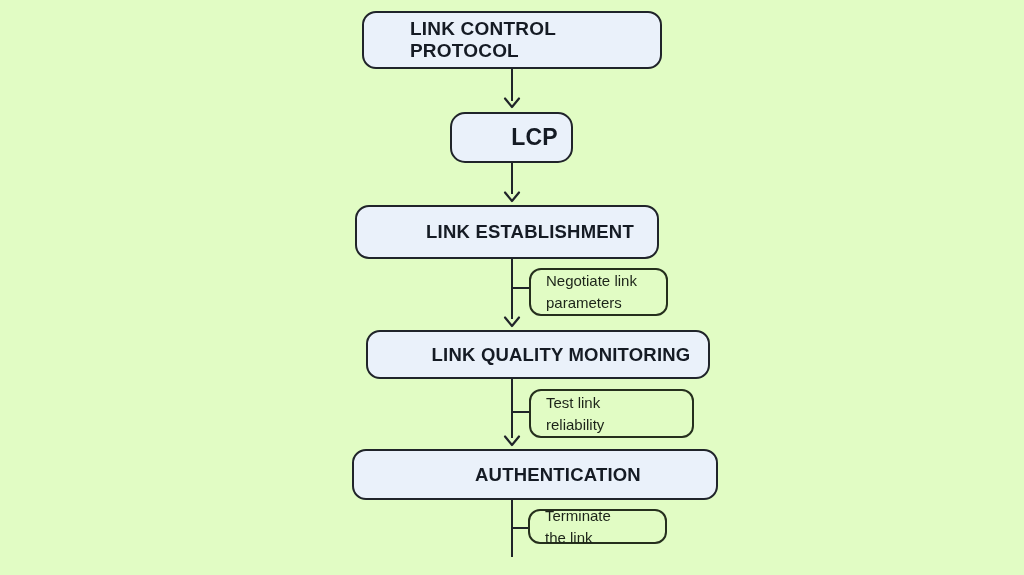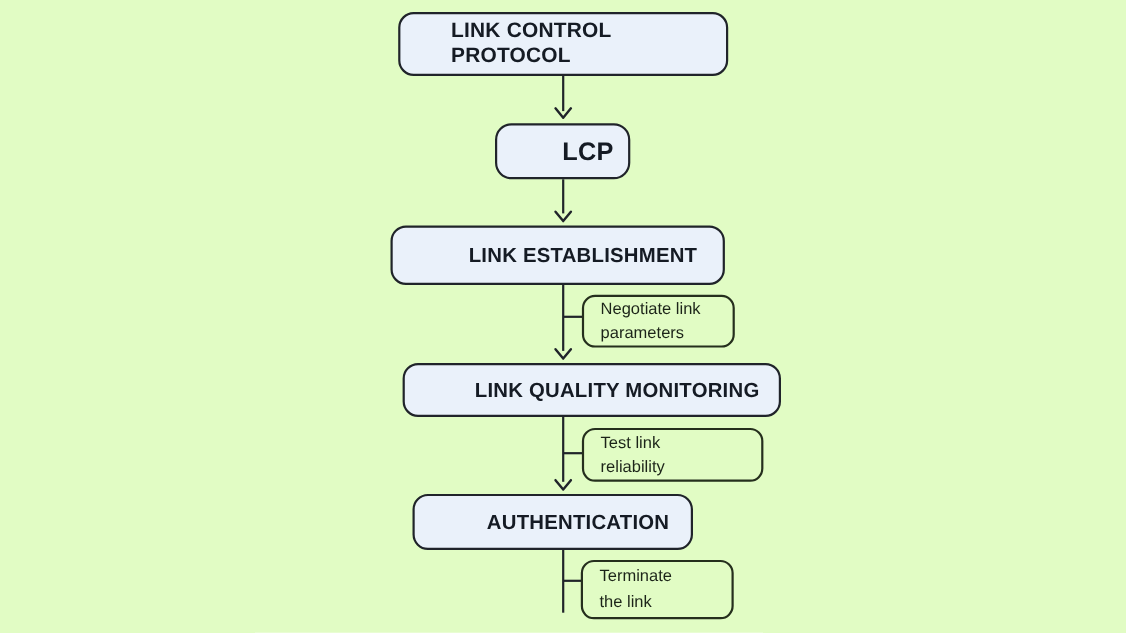--- a/index.html
+++ b/index.html
@@ -11,32 +11,32 @@
   .main-node {
     position:absolute; box-sizing:border-box;
     background:#eaf1fa; border:2.5px solid #20242a; border-radius:14px;
     display:flex; align-items:center; justify-content:center;
     color:#151b24; font-weight:bold; letter-spacing:.2px;padding-left:46px;
   }
   .n1 { left:362px; top:11px;  width:300px; height:58px; font-size:19px; }
   .n2 { left:450px; top:112px; width:123px; height:51px; font-size:23px; border-radius:15px; }
   .n3 { left:355px; top:205px; width:304px; height:54px; font-size:18.5px; }
   .n4 { left:366px; top:330px; width:344px; height:49px; font-size:18.5px; }
-  .n5 { left:375px; top:449px; width:255px; height:51px; font-size:18.5px; }
+  .n5 { left:352px; top:449px; width:366px; height:51px; font-size:18.5px; }
 
   .note {
     position:absolute; box-sizing:border-box;
     background:transparent; border:2px solid #252f1d; border-radius:12px;
     color:#1c2419; font-size:15px; line-height:22px; font-weight:500;
     display:flex; flex-direction:column; justify-content:center;
     padding:2px 6px 2px 15px;
   }
   .s1 { left:529px; top:268px; width:139px; height:48px; }
   .s2 { left:529px; top:389px; width:165px; height:49px; }
-  .s3 { left:528px; top:509px; width:139px; height:54px;justify-content:space-between; }
+  .s3 { left:528px; top:509px; width:139px; height:35px; }
 
   .vline { position:absolute; width:2.2px; background:#20242a; left:510.5px; }
   .a1 { top:69px;  height:32px; }
   .a2 { top:163px; height:31px; }
   .a3 { top:259px; height:60px; }
   .a4 { top:379px; height:59px; }
   .a5 { top:500px; height:57px; }
 
   .chev { position:absolute; left:503px; width:18px; height:12px; }
   .c1 { top:97px; }

